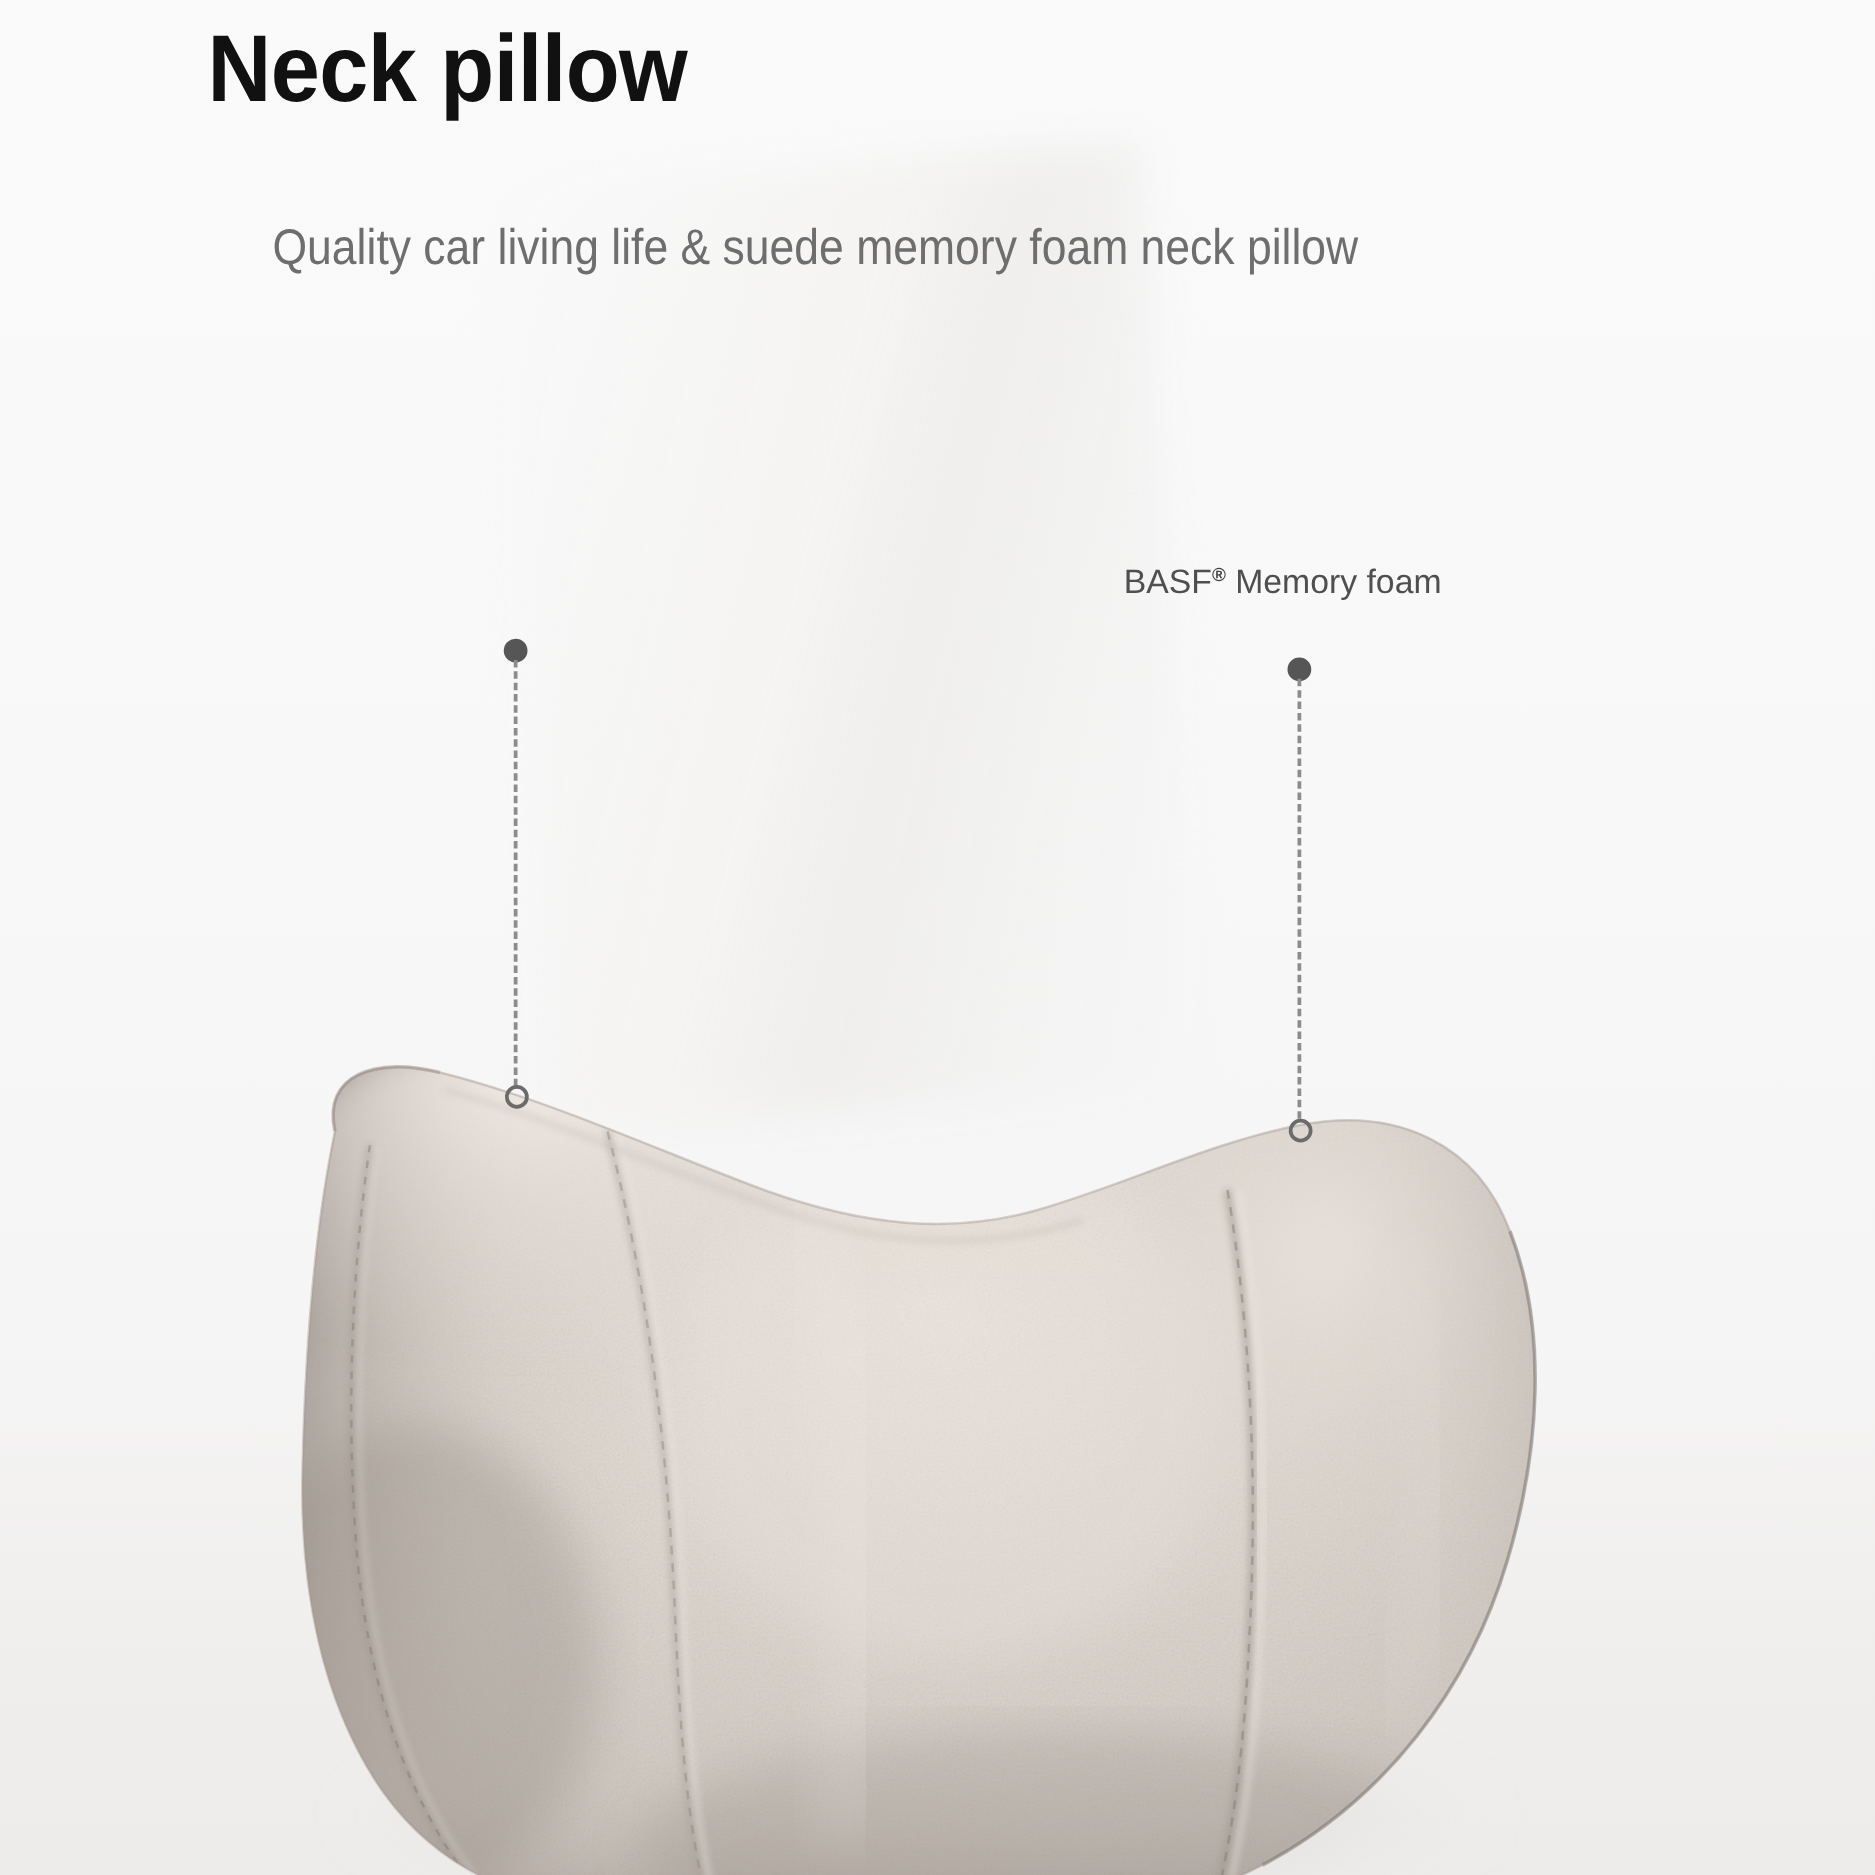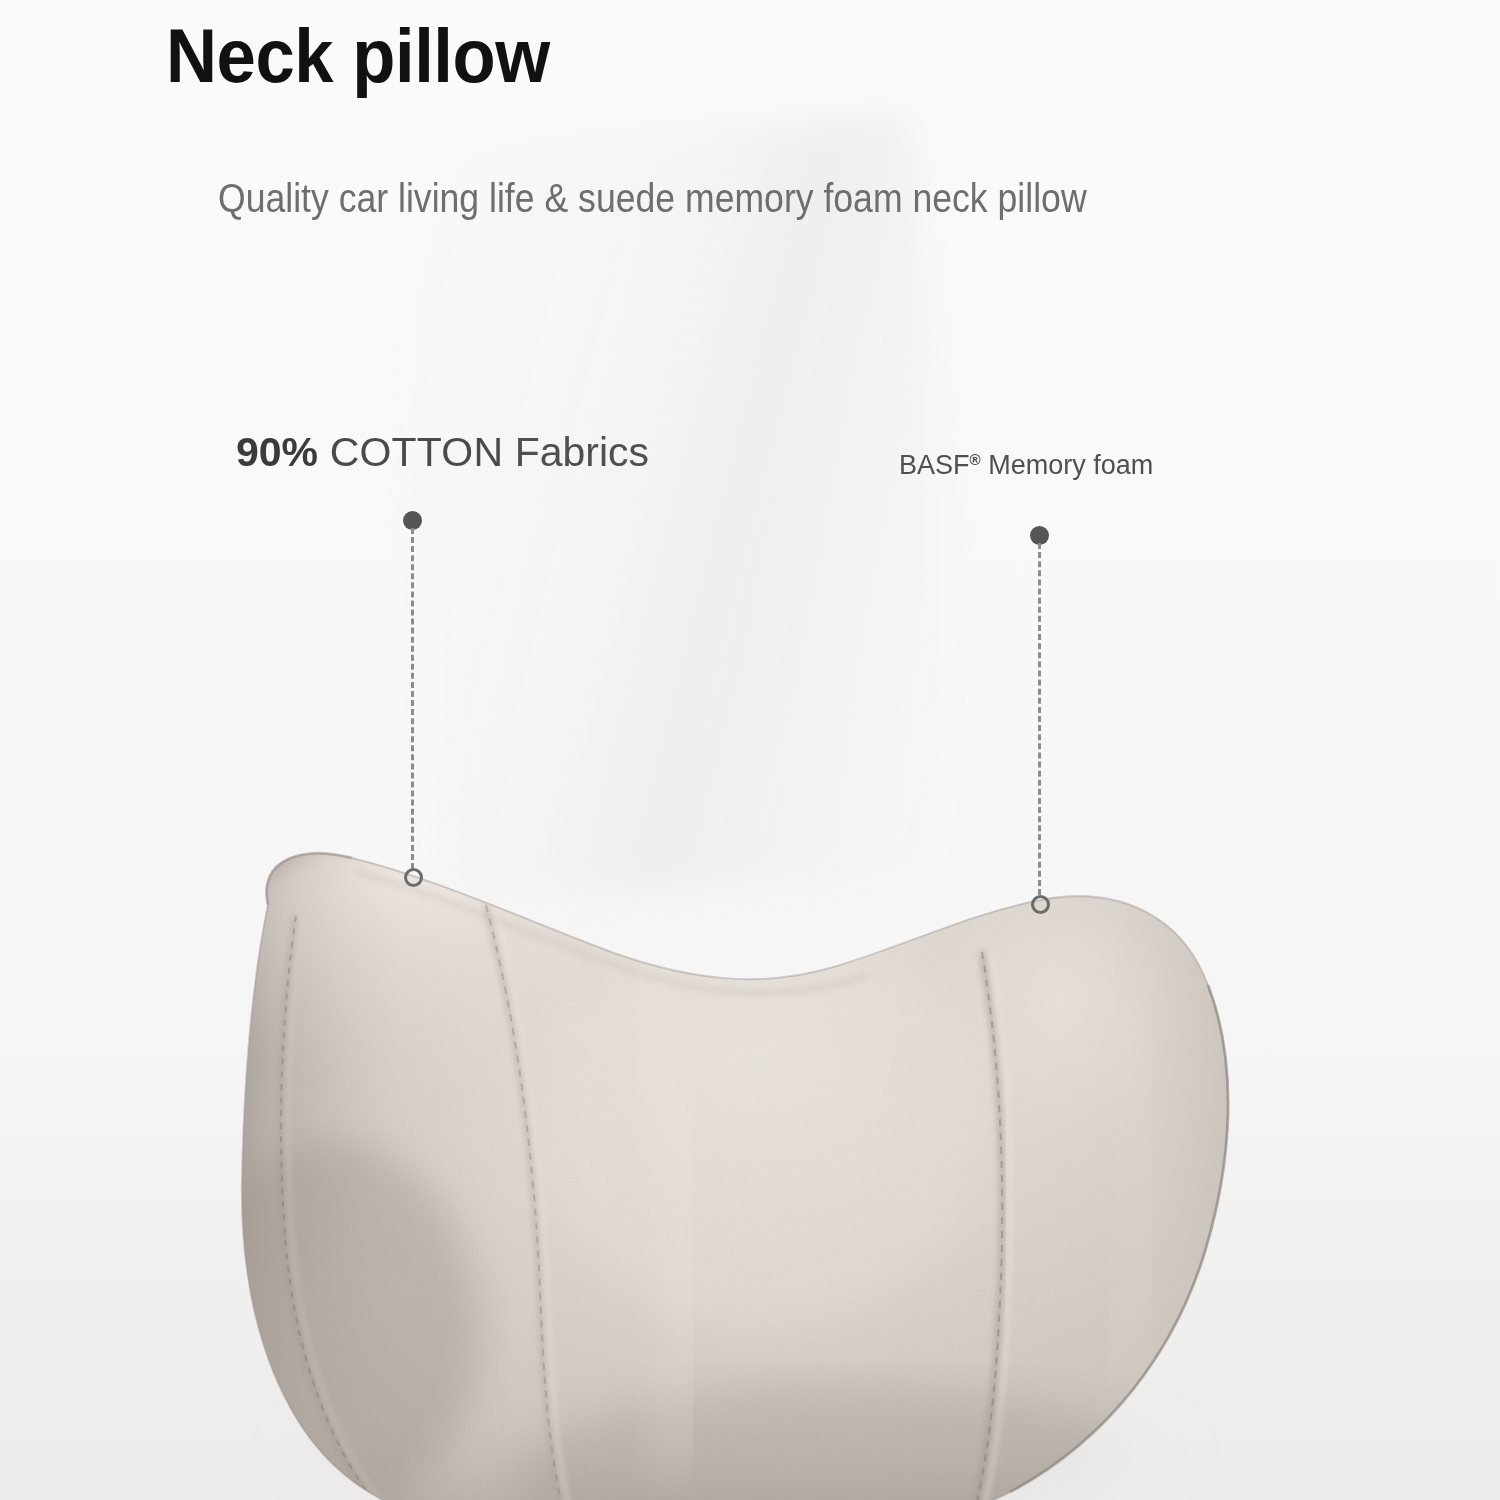--- a/index.html
+++ b/index.html
@@ -278,23 +278,20 @@
         <path d="M 1208 985 C 1238 1063, 1232 1160, 1206 1248 C 1176 1350, 1108 1440, 1010 1492" fill="none" stroke="#6f6862" stroke-width="3" opacity="0.38"></path>
         <path d="M 268 905 C 258 860, 300 845, 352 858" fill="none" stroke="#8b827b" stroke-width="3" opacity="0.35"></path>
       </g>
     </svg>
   </div>
 
   <div class="title">Neck pillow</div>
 
   <div class="subtitle">Quality car living life &amp; suede memory foam neck pillow</div>
 
-  <div class="callout-label callout-left">
-    <span class="cl-strong">90%</span><span class="cl-caps"> <span>COTTON</span></span> <span class="cl-reg">Fabrics</span>
-  </div>
 
   <div class="leader leader-left">
     <span class="leader-dot"></span>
     <span class="leader-line"></span>
     <span class="leader-ring"></span>
   </div>
 
   <div class="callout-label callout-right">
     <span class="cl-reg">BASF</span><span class="cl-sup">®</span> <span class="cl-reg">Memory foam</span>
   </div>

